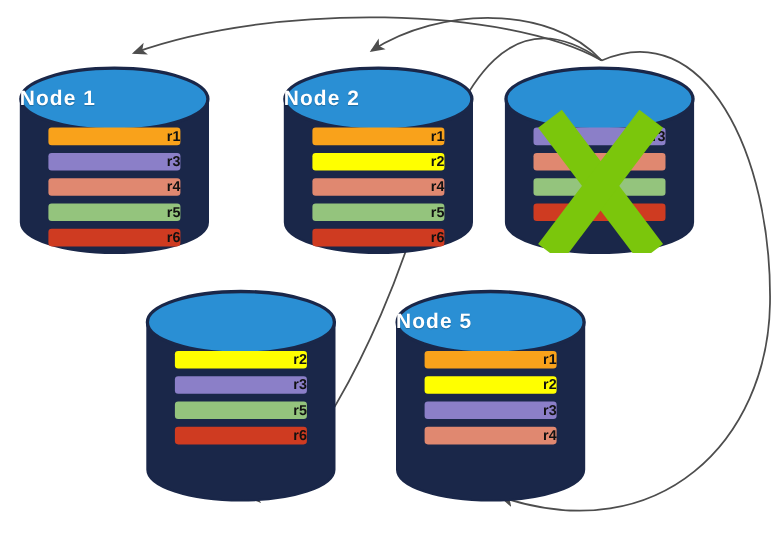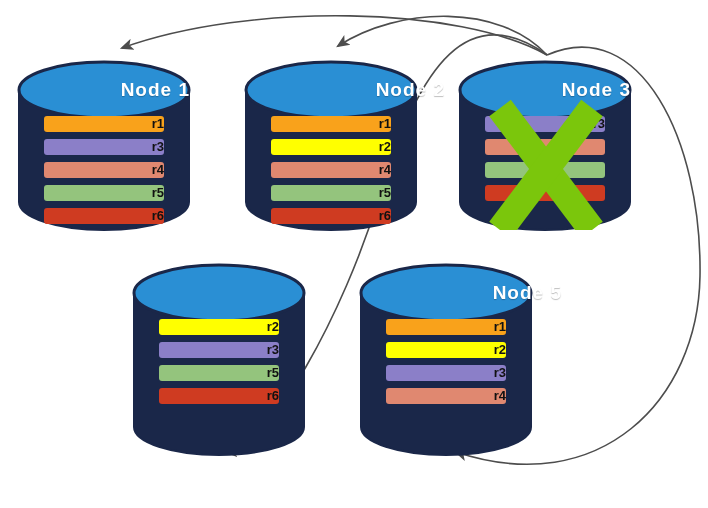--- a/index.html
+++ b/index.html
@@ -33,21 +33,21 @@
   .node-svg {
     position: absolute;
     left: 0;
     top: 0;
     overflow: visible;
   }
   .node-title {
     position: absolute;
     left: 0;
     width: 100%;
-    text-align: right;
+    text-align: left;
     color: #ffffff;
     font-weight: bold;
     font-size: 19px;
     letter-spacing: 1px;
     font-family: "Liberation Sans", sans-serif;
     z-index: 3;
     text-shadow: 0 1px 1px rgba(0,0,0,0.25);
   }
   .rec-bar {
     position: absolute;
@@ -91,38 +91,37 @@
           <path d="M 1,28 L 1,140 A 85,28 0 0 0 171,140 L 171,28 Z" fill="#1a2749" stroke="#1a2749" stroke-width="2"></path>
           <ellipse cx="86" cy="28" rx="85" ry="28" fill="#2a8fd4" stroke="#1a2749" stroke-width="3"></ellipse>
         </svg>
         <div class="node-title" style="top: 17px;">Node  1</div>
         <div class="rec-bar" style="left: 26px; top: 54px; width: 120px; height: 16px; background: rgb(249, 162, 27);">r1</div>
         <div class="rec-bar" style="left: 26px; top: 77px; width: 120px; height: 16px; background: rgb(139, 127, 200);">r3</div>
         <div class="rec-bar" style="left: 26px; top: 100px; width: 120px; height: 16px; background: rgb(224, 136, 112);">r4</div>
         <div class="rec-bar" style="left: 26px; top: 123px; width: 120px; height: 16px; background: rgb(148, 196, 125);">r5</div>
         <div class="rec-bar" style="left: 26px; top: 146px; width: 120px; height: 16px; background: rgb(207, 59, 33);">r6</div>
       </div>
-      <div class="node" style="left: 245px; top: 62px; width: 200px; height: 168px;">
+      <div class="node" style="left: 258px; top: 62px; width: 200px; height: 168px;">
         <svg class="node-svg" width="172" height="168" viewBox="0 0 172 168">
           <path d="M 1,28 L 1,140 A 85,28 0 0 0 171,140 L 171,28 Z" fill="#1a2749" stroke="#1a2749" stroke-width="2"></path>
           <ellipse cx="86" cy="28" rx="85" ry="28" fill="#2a8fd4" stroke="#1a2749" stroke-width="3"></ellipse>
         </svg>
         <div class="node-title" style="top: 17px;">Node  2</div>
         <div class="rec-bar" style="left: 26px; top: 54px; width: 120px; height: 16px; background: rgb(249, 162, 27);">r1</div>
         <div class="rec-bar" style="left: 26px; top: 77px; width: 120px; height: 16px; background: rgb(255, 255, 0);">r2</div>
         <div class="rec-bar" style="left: 26px; top: 100px; width: 120px; height: 16px; background: rgb(224, 136, 112);">r4</div>
         <div class="rec-bar" style="left: 26px; top: 123px; width: 120px; height: 16px; background: rgb(148, 196, 125);">r5</div>
         <div class="rec-bar" style="left: 26px; top: 146px; width: 120px; height: 16px; background: rgb(207, 59, 33);">r6</div>
       </div>
       <div class="node" style="left: 459px; top: 62px; width: 172px; height: 168px;">
         <svg class="node-svg" width="172" height="168" viewBox="0 0 172 168">
           <path d="M 1,28 L 1,140 A 85,28 0 0 0 171,140 L 171,28 Z" fill="#1a2749" stroke="#1a2749" stroke-width="2"></path>
           <ellipse cx="86" cy="28" rx="85" ry="28" fill="#2a8fd4" stroke="#1a2749" stroke-width="3"></ellipse>
         </svg>
-        <div class="node-title" style="top: 17px;">Node  3</div>
         <div class="rec-bar" style="left: 26px; top: 54px; width: 120px; height: 16px; background: rgb(139, 127, 200);">r3</div>
         <div class="rec-bar" style="left: 26px; top: 77px; width: 120px; height: 16px; background: rgb(224, 136, 112);"></div>
         <div class="rec-bar" style="left: 26px; top: 100px; width: 120px; height: 16px; background: rgb(148, 196, 125);"></div>
         <div class="rec-bar" style="left: 26px; top: 123px; width: 120px; height: 16px; background: rgb(207, 59, 33);"></div>
         <svg class="x-mark" width="172" height="168" viewBox="0 0 172 168" style="left: 0px; top: 0px;">
           <g stroke="#7bc60c" stroke-width="27" stroke-linecap="butt">
             <line x1="41" y1="46" x2="133" y2="168"></line>
             <line x1="133" y1="46" x2="41" y2="168"></line>
           </g>
         </svg>

